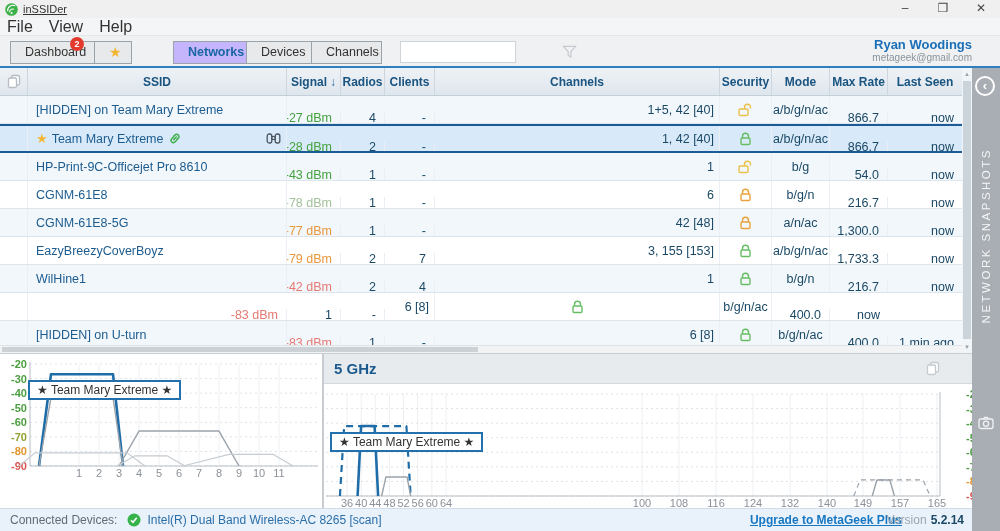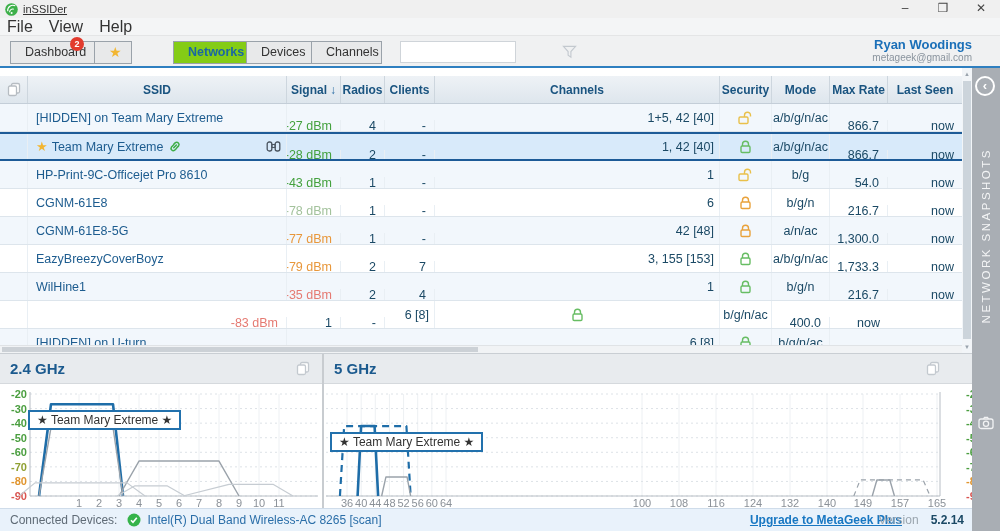--- a/index.html
+++ b/index.html
@@ -14,32 +14,32 @@
   .winbtn{ width:38px; height:18px; text-align:center; line-height:16px; color:#444; font-size:12px; cursor:default; }
   
   .menubar{ position:absolute; left:0; top:18px; width:1000px; height:18px; background:#f4f5f6; border-bottom:1px solid #e4e5e6; display:flex; align-items:center; gap:16px; padding-left:7px; }
   .menu-item{ font-size:16px; color:#333; }
   
   .toolbar{ position:absolute; left:0; top:36px; width:1000px; height:30px; background:#f0f1f2; }
   .accentline{ position:absolute; left:0; top:66px; width:1000px; height:2px; background:#2e7fc0; }
   .btn-group{ position:absolute; top:5px; display:flex; border:1px solid #9aa2aa; }
   .tbtn{ background:#e8e9ea; padding:0 14px; height:21px; line-height:21px; font-size:12.5px; color:#333; border-right:1px solid #9aa2aa; text-align:center; }
   .tbtn:last-child{ border-right:none; }
-  .tbtn.active{ background:#84cc16; color:#1a67a3; font-weight:bold; }
+  .tbtn.active{ background:#c4b5fd; color:#1a67a3; font-weight:bold; }
   .grp-dash{ left:10px; }
   .grp-tabs{ left:173px; }
   .badge{ position:absolute; left:70px; top:1px; width:14px; height:14px; border-radius:50%; background:#e23b2e; color:#fff; font-size:9px; font-weight:bold; text-align:center; line-height:14px; z-index:3; }
   .star-glyph{ color:#f2b632; font-size:14px; line-height:21px; }
   .searchbox{ position:absolute; left:400px; top:5px; width:116px; height:22px; background:#fff; border:1px solid #cfd4d9; display:flex; align-items:center; }
   .searchbox input{ border:none; outline:none; flex:1; height:18px; font-size:12px; padding-left:6px; background:transparent; }
   .user-block{ position:absolute; right:28px; top:1px; text-align:right; }
   .user-name{ color:#1a6fb8; font-size:13px; font-weight:bold; }
   .user-email{ color:#8a949e; font-size:10px; }
   
-  .table-area{ position:absolute; left:0; top:76px; width:962px; height:277px; overflow:hidden; background:#be185d; }
+  .table-area{ position:absolute; left:0; top:68px; width:962px; height:277px; overflow:hidden; background:#be185d; }
   .thead,.trow{ display:grid; grid-template-columns:28px 259px 54px 44px 50px 285px 52px 58px 58px 74px; }
   .thead{ height:28px; background:linear-gradient(#eef2f6,#dee6ed); border-bottom:1px solid #c4ced8; }
   .thead .hc{ display:flex; align-items:center; justify-content:center; font-weight:bold; font-size:12px; color:#1a5480; border-right:1px solid #cdd6de; }
   .thead .hc:last-child{ border-right:none; }
   .sortarrow{ color:#2c6ea6; margin-left:3px; font-size:12px; }
   .trow{ height:28px; border-bottom:1px solid #dde5ec; background:#fff; }
   .trow.odd{ background:#f2f7fc; }
   .trow.selected{ background:#d8eafa; border-top:2px solid #1d5b97; border-bottom:2px solid #1d5b97; height:29px; }
   .cell{ display:flex; align-items:center; border-right:1px solid #e9eff4; font-size:12.5px; overflow:hidden; white-space:nowrap; }
   .cell:last-child{ border-right:none; }
@@ -68,21 +68,21 @@
   .panel24 .chart-copy{ right:12px; } .panel5 .chart-copy{ right:32px; }
   .chart-body{ position:relative; height:125px; }
   .callout{ position:absolute; background:#fff; border:2px solid #2271ad; color:#333; font-size:12px; padding:1px 7px; z-index:5; white-space:nowrap; }
   
   .statusbar{ position:absolute; left:0; top:508px; width:972px; height:23px; background:#e9f2fb; border-top:1px solid #cfdcea; display:flex; align-items:center; padding-left:10px; }
   .st-label{ color:#5f6b76; font-size:12px; }
   .st-check{ margin:0 6px 0 10px; display:flex; }
   .st-adapter{ color:#2a6ea8; font-size:12px; }
   .st-upgrade{ position:absolute; right:70px; color:#1877c2; font-weight:bold; font-size:12px; text-decoration:underline; }
   .st-version{ position:absolute; right:8px; font-size:12px; }
-  .st-version .vl{ color:#9aa5ae; } .st-version .vn{ color:#1b4965; font-weight:bold; margin-left:12px; }
+  .st-version .vl{ color:#9aa5ae; } .st-version .vn{ color:#1b4965; font-weight:bold; margin-left:4px; }
   
   .sidebar{ position:absolute; left:972px; top:68px; width:28px; height:463px; background:#a9aeb4; }
   .side-chev{ position:absolute; left:3px; top:8px; width:20px; height:20px; border:2px solid #fff; border-radius:50%; color:#fff; text-align:center; line-height:16px; font-size:13px; font-weight:bold; }
   .side-label{ position:absolute; top:80px; left:50%; transform:translateX(-50%) rotate(180deg); writing-mode:vertical-rl; font-size:11.5px; letter-spacing:2.5px; color:#f4f5f6; white-space:nowrap; }
   .side-cam{ position:absolute; left:6px; top:348px; }
 </style>
 </head>
 <body>
 
 <div class="app">
@@ -301,21 +301,21 @@
           </div>
           <div class="cell c-center">a/b/g/n/ac</div>
           <div class="cell c-right">1,733.3</div>
           <div class="cell c-right">now</div>
         </div>
         <div class="trow odd">
           <div class="cell"></div>
           <div class="cell c-ssid">
             <span>WilHine1</span>
           </div>
-          <div class="cell c-right sig-red">-35 dBm</div>
+          <div class="cell c-right sig-red">-42 dBm</div>
           <div class="cell c-right">2</div>
           <div class="cell c-right">4</div>
           <div class="cell c-chan">1</div>
           <div class="cell c-center">
             <span style="display:flex">
               <svg width="13" height="14" viewBox="0 0 13 14">
                 <path d="M3.5 6 V4.2 a3 3 0 0 1 6 0 V6" fill="none" stroke="#67bd63" stroke-width="1.4"></path>
                 <rect x="2" y="6" width="9" height="6.5" rx="1.2" fill="none" stroke="#67bd63" stroke-width="1.4"></rect>
               </svg>
             </span>
@@ -370,29 +370,20 @@
     <span class="sarrow" style="top:3px">▲</span>
     <div class="thumb"></div>
     <span class="sarrow" style="bottom:3px">▼</span>
   </div>
   <div class="hscroll">
     <div class="thumb"></div>
   </div>
 
   <div class="charts">
     <div class="chart-panel panel24">
-      <div class="chart-header">
-        <span class="chart-title">2.4 GHz</span>
-        <span class="chart-copy">
-          <svg width="14" height="15" viewBox="0 0 14 15">
-              <rect x="4.5" y="1.5" width="8" height="9.5" rx="1.5" fill="#fff" stroke="#c3c9cf" stroke-width="1.3"></rect>
-              <rect x="1.5" y="4" width="8" height="9.5" rx="1.5" fill="#fff" stroke="#c3c9cf" stroke-width="1.3"></rect>
-            </svg>
-        </span>
-      </div>
       <div class="chart-body">
         <div class="callout" id="callout0" style="left: 28px; top: 26px;">★ Team Mary Extreme ★</div>
         <svg id="svg0" width="322" height="125">
             <line x1="79" x2="79" y1="10" y2="112" stroke="#edf0f3" stroke-width="1"></line>
             <line x1="99" x2="99" y1="10" y2="112" stroke="#edf0f3" stroke-width="1"></line>
             <line x1="119" x2="119" y1="10" y2="112" stroke="#edf0f3" stroke-width="1"></line>
             <line x1="139" x2="139" y1="10" y2="112" stroke="#edf0f3" stroke-width="1"></line>
             <line x1="159" x2="159" y1="10" y2="112" stroke="#edf0f3" stroke-width="1"></line>
             <line x1="179" x2="179" y1="10" y2="112" stroke="#edf0f3" stroke-width="1"></line>
             <line x1="199" x2="199" y1="10" y2="112" stroke="#edf0f3" stroke-width="1"></line>

